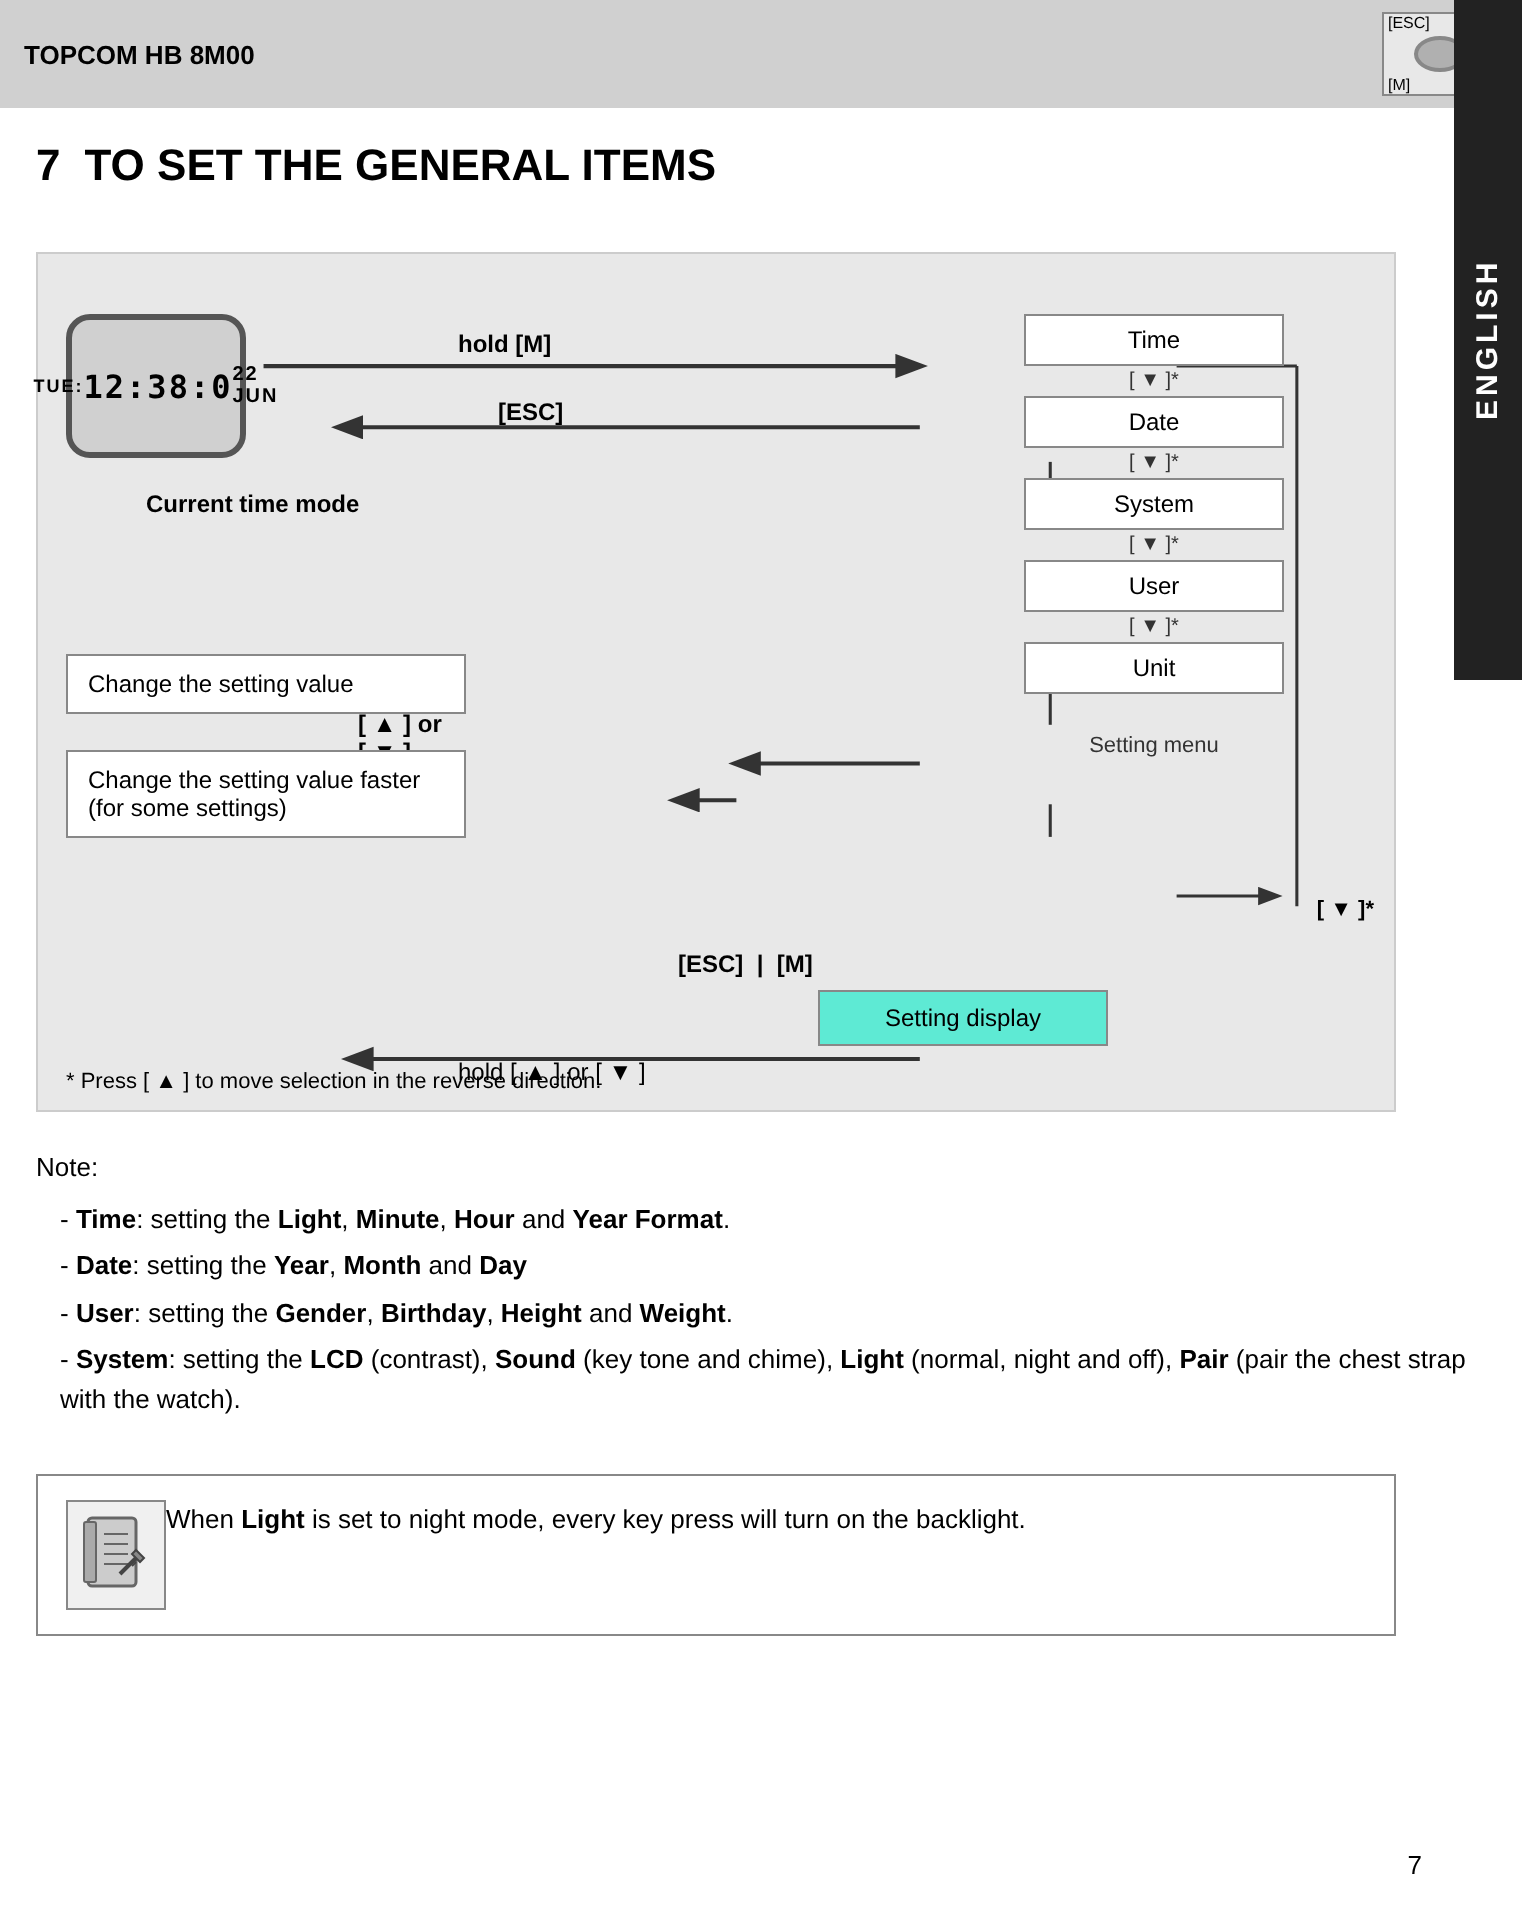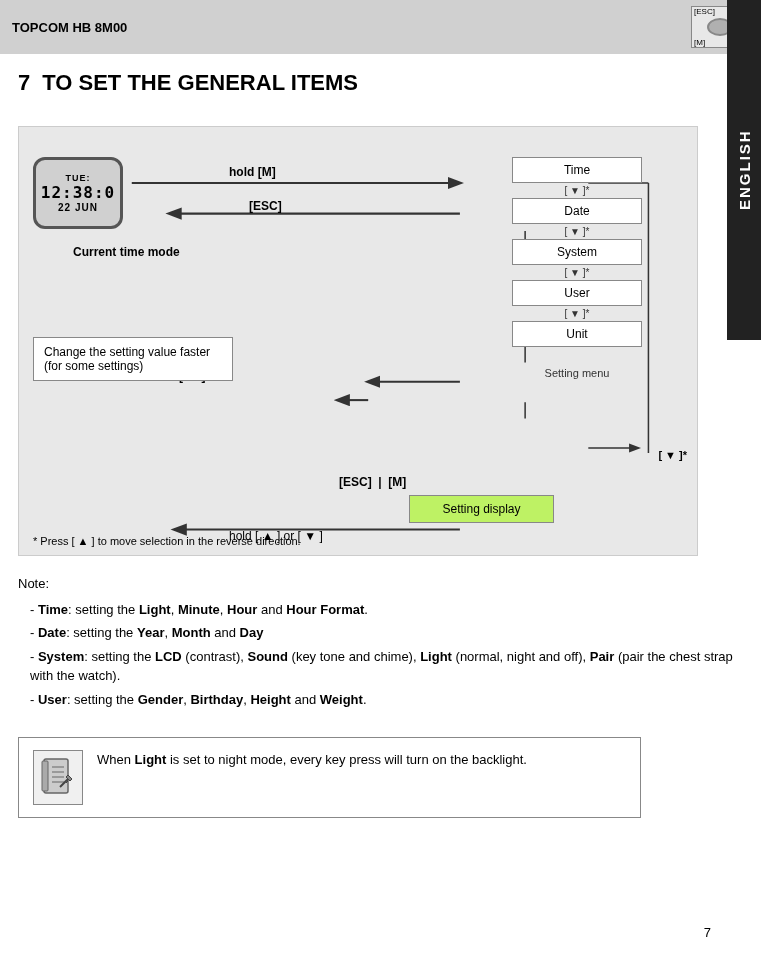--- a/index.html
+++ b/index.html
@@ -106,21 +106,21 @@
     .lcd-display {
       position: absolute;
       left: 14px;
       top: 30px;
       width: 90px;
       height: 72px;
       border-radius: 12px;
       border: 3px solid #555;
       background: #d0d0d0;
       display: flex;
-      flex-direction: column;
+      flex-direction: row;
       align-items: center;
       justify-content: center;
       font-size: 11px;
       font-weight: bold;
     }
 
     .lcd-line1 { font-size: 9px; letter-spacing: 1px; }
     .lcd-line2 { font-size: 16px; font-weight: bold; letter-spacing: 1px; font-family: monospace; }
     .lcd-line3 { font-size: 10px; letter-spacing: 1px; }
 
@@ -202,23 +202,22 @@
     .notes-list li::before {
       content: "- ";
     }
 
     
     .info-box {
       border: 1px solid #888;
       padding: 12px 14px;
       display: flex;
       align-items: flex-start;
-      gap: 14px;
       margin-top: 10px;
-      width: 623px;
+      width: 680px;
     }
 
     .info-icon {
       width: 50px;
       height: 55px;
       flex-shrink: 0;
       border: 1px solid #888;
       display: flex;
       align-items: center;
       justify-content: center;
@@ -330,50 +329,51 @@
       <div class="setting-box">Unit</div>
       <div class="setting-menu-label" style="font-size:11px; text-align:center; margin-top:20px;">Setting menu</div>
     </div>
 
     <div style="position:absolute; right:10px; top:322px; font-size:11px; font-weight:bold;">[ ▼ ]*</div>
 
     <div style="position:absolute; left:160px; top:228px; font-size:12px; font-weight:bold; white-space:pre-line;">[ ▲ ] or
 [ ▼ ]</div>
 
     <div style="position:absolute; left:14px; top:200px; width:200px;">
+      <div class="change-box">Change the setting value</div>
       <div style="height:10px;"></div>
       <div class="change-box">Change the setting value faster (for some settings)</div>
     </div>
 
     <div style="position:absolute; left:320px; top:348px; font-size:12px; font-weight:bold;">[ESC] &nbsp;|&nbsp; [M]</div>
 
     <div style="position:absolute; left:390px; top:368px; width:145px;">
-      <div class="setting-box" style="border:1px solid #888; background:#bef264; text-align:center; padding:6px 8px; font-size:12px;">Setting display</div>
+      <div class="setting-box" style="border:1px solid #888; background:#5eead4; text-align:center; padding:6px 8px; font-size:12px;">Setting display</div>
     </div>
 
     <div style="position:absolute; left:210px; top:402px; font-size:12px; font-weight:normal;">hold [ ▲ ] or [ ▼ ]</div>
 
     <div style="position:absolute; bottom:8px; left:14px; font-size:11px;">* Press [ ▲ ] to move selection in the reverse direction.</div>
 
   </div>
 
   <div class="notes-section">
     <div class="notes-title">Note:</div>
     <ul class="notes-list">
       <li>
-        <strong>Time</strong>: setting the <strong>Light</strong>, <strong>Minute</strong>, <strong>Hour</strong> and <strong>Hour Format</strong>.
+        <strong>Time</strong>: setting the <strong>Light</strong>, <strong>Minute</strong>, <strong>Hour</strong> and <strong>Year Format</strong>.
       </li>
       <li>
         <strong>Date</strong>: setting the <strong>Year</strong>, <strong>Month</strong> and <strong>Day</strong>
       </li>
       <li>
-        <strong>System</strong>: setting the <strong>LCD</strong> (contrast), <strong>Sound</strong> (key tone and chime), <strong>Light</strong> (normal, night and off), <strong>Pair</strong> (pair the chest strap with the watch).
+        <strong>User</strong>: setting the <strong>Gender</strong>, <strong>Birthday</strong>, <strong>Height</strong> and <strong>Weight</strong>.
       </li>
       <li>
-        <strong>User</strong>: setting the <strong>Gender</strong>, <strong>Birthday</strong>, <strong>Height</strong> and <strong>Weight</strong>.
+        <strong>System</strong>: setting the <strong>LCD</strong> (contrast), <strong>Sound</strong> (key tone and chime), <strong>Light</strong> (normal, night and off), <strong>Pair</strong> (pair the chest strap with the watch).
       </li>
     </ul>
   </div>
 
   <div class="info-box">
     <div class="info-icon">
 
       <svg width="36" height="42" viewBox="0 0 36 42" xmlns="http://www.w3.org/2000/svg">
         <rect x="4" y="2" width="24" height="34" rx="2" fill="#ccc" stroke="#666" stroke-width="1.5"></rect>
         <rect x="2" y="4" width="6" height="30" rx="1" fill="#aaa" stroke="#666" stroke-width="1"></rect>

